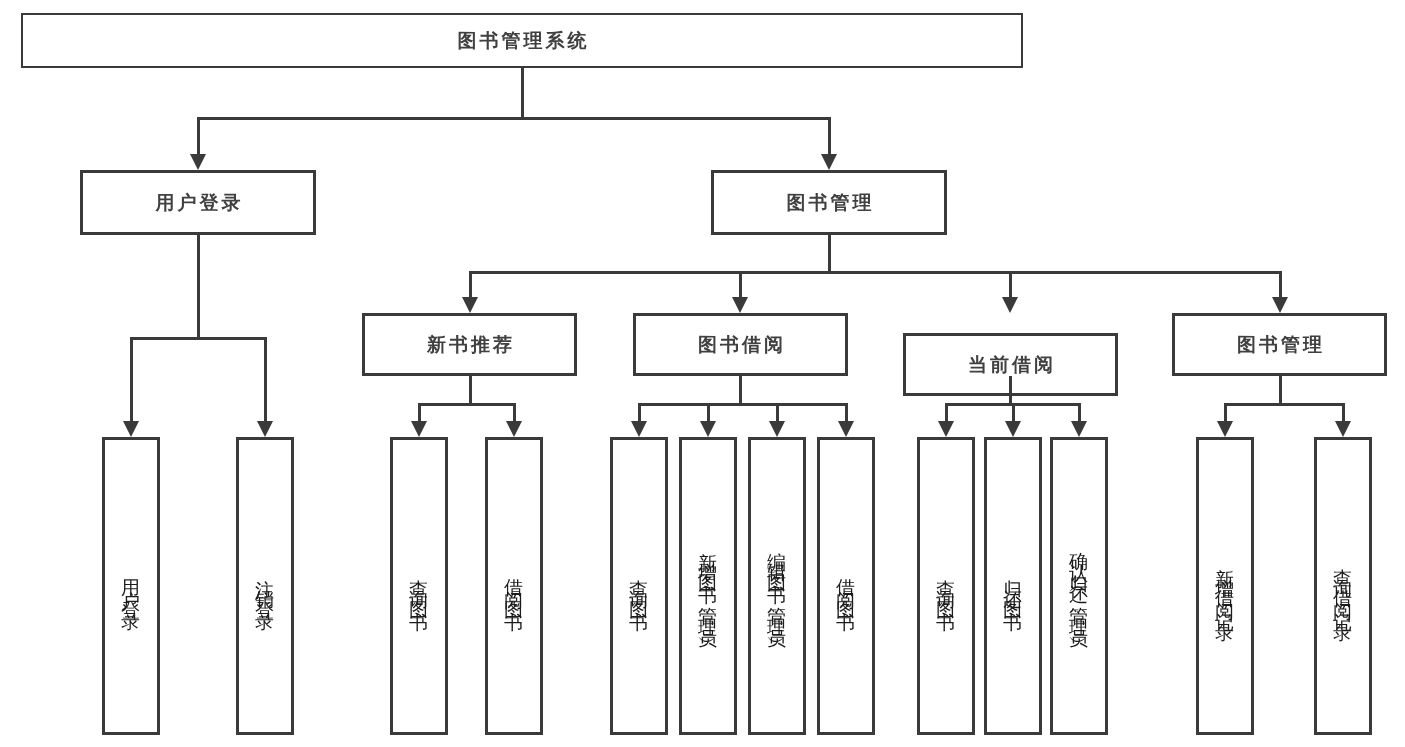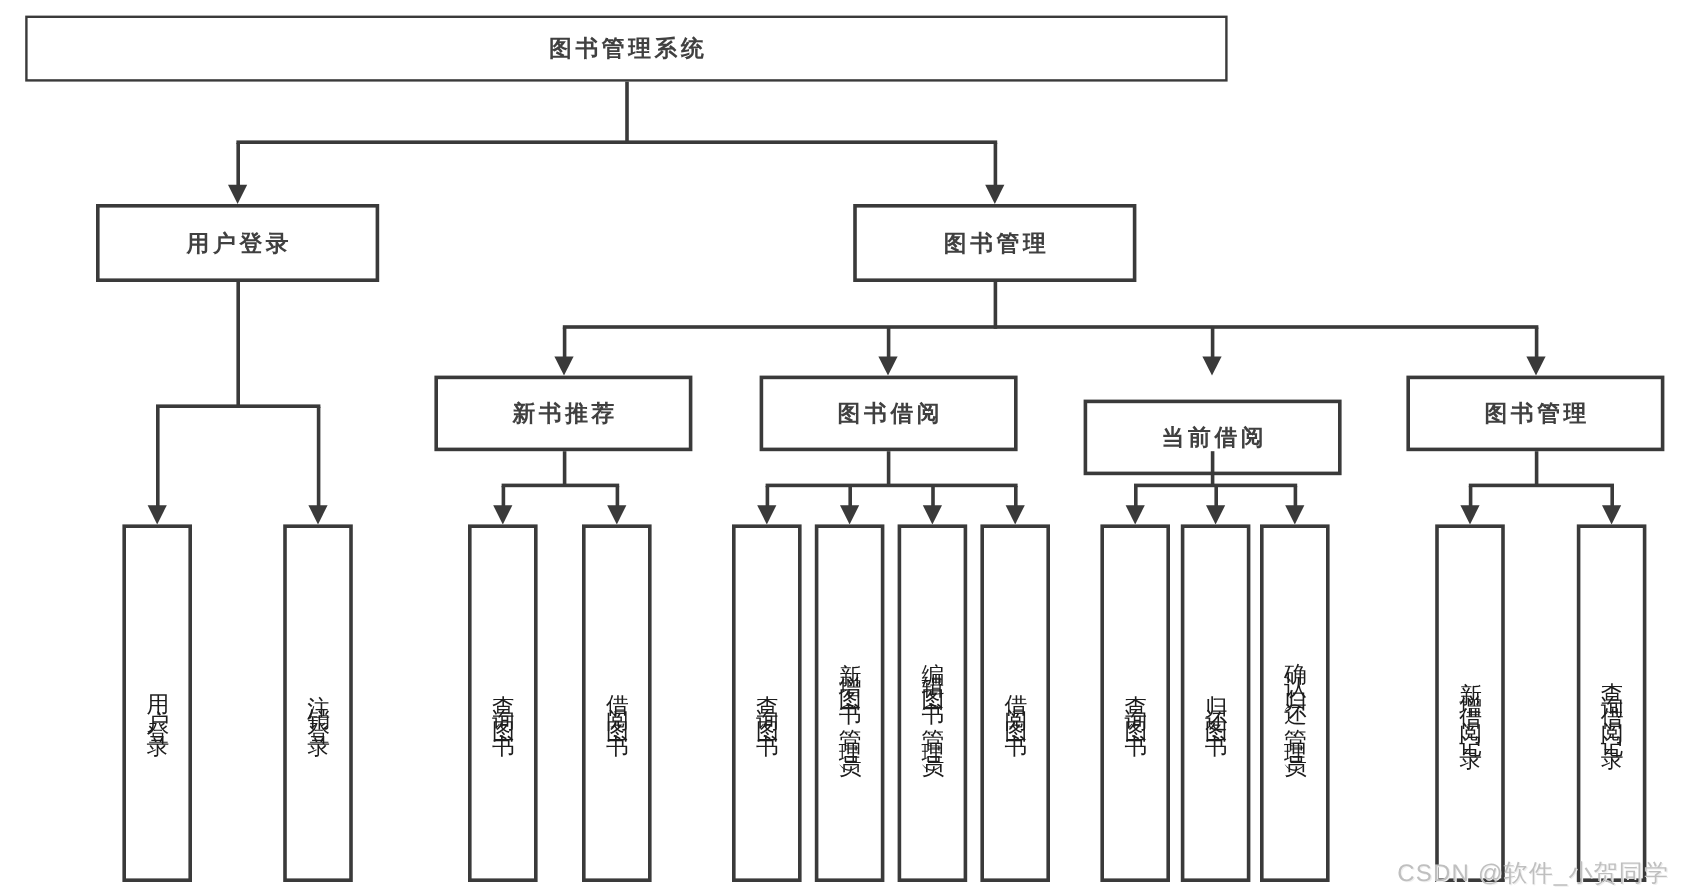--- a/index.html
+++ b/index.html
@@ -191,15 +191,14 @@
     <span class="vlabel">确认归还（管理员）</span>
   </div>
 
   <div class="box leaf" style="left:1196px;">
     <span class="vlabel">新增借阅记录</span>
   </div>
   <div class="box leaf" style="left:1314px;">
     <span class="vlabel">查询借阅记录</span>
   </div>
 
-  <div class="watermark">CSDN @软件_小贺同学</div>
 
 </div>
 
 </body></html>

